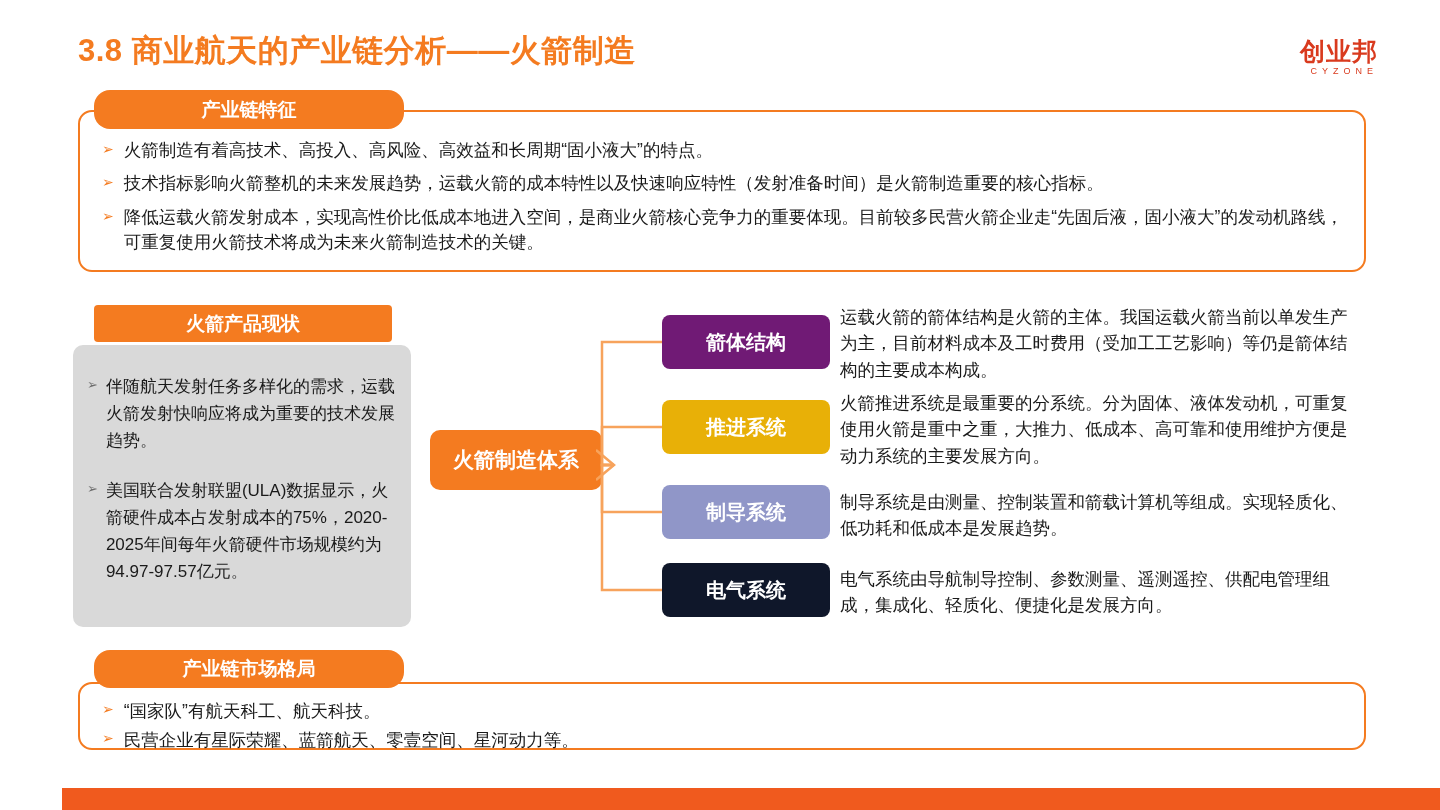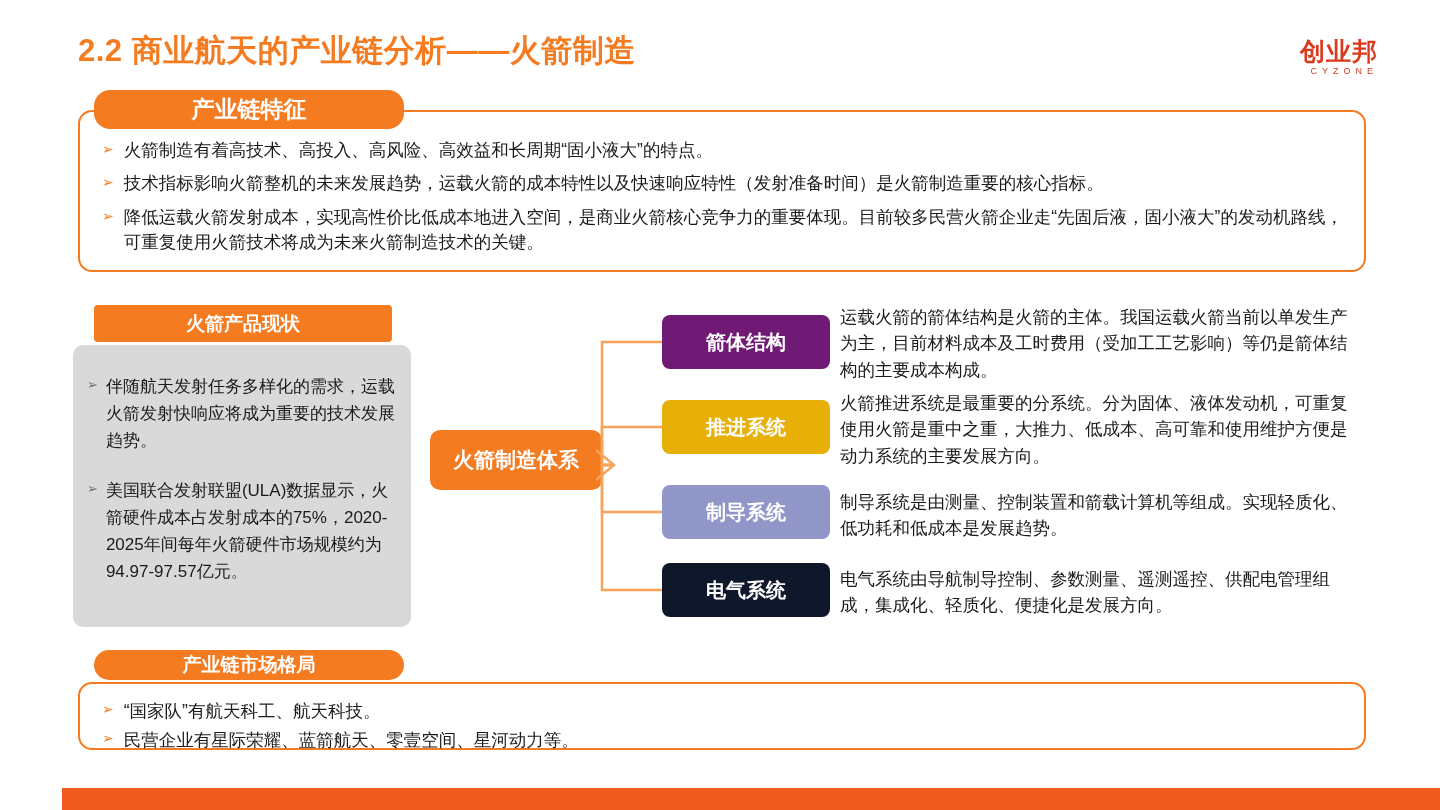--- a/index.html
+++ b/index.html
@@ -79,21 +79,21 @@
     left: 78px;
     top: 110px;
     width: 1288px;
     height: 162px;
   }
   #features-tab {
     left: 94px;
     top: 90px;
     width: 310px;
     height: 39px;
-    font-size: 23px;
+    font-size: 19px;
   }
   .bullet-list {
     position: absolute;
     left: 22px;
     right: 18px;
     top: 26px;
   }
   .bullet-row {
     display: flex;
     align-items: flex-start;
@@ -202,21 +202,21 @@
   #market-panel {
     left: 78px;
     top: 682px;
     width: 1288px;
     height: 68px;
   }
   #market-tab {
     left: 94px;
     top: 650px;
     width: 310px;
-    height: 30px;
+    height: 38px;
     font-size: 19px;
   }
   .market-list {
     position: absolute;
     left: 22px;
     top: 14px;
   }
   .market-row {
     display: flex;
     align-items: flex-start;
@@ -243,21 +243,21 @@
     width: 62px;
     height: 22px;
     background: #ffffff;
   }
 </style>
 </head>
 <body>
 
 <div class="slide">
 
-  <div class="title">2.2 商业航天的产业链分析——火箭制造</div>
+  <div class="title">3.8 商业航天的产业链分析——火箭制造</div>
 
   <div class="logo">
     <div class="logo-main">创业邦</div>
     <div class="logo-sub">CYZONE</div>
   </div>
 
   <div class="panel" id="features-panel">
     <div class="bullet-list">
       <div class="bullet-row">
         <span class="bullet-mark">➢</span>

